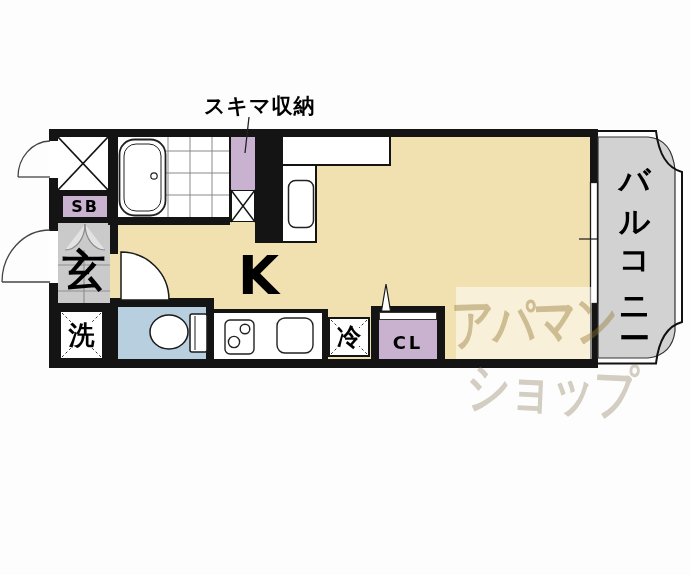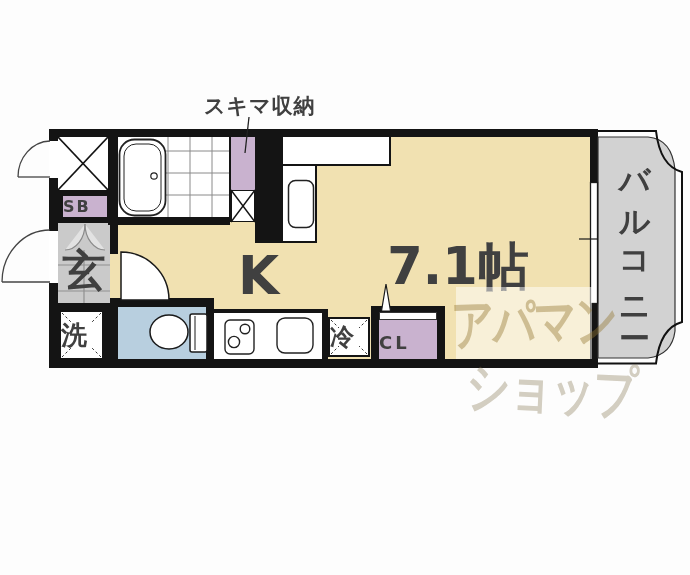--- a/index.html
+++ b/index.html
@@ -1,21 +1,21 @@
 <!DOCTYPE html>
 <html><head>
 <meta charset="utf-8">
 <style>
   html,body{margin:0;padding:0;background:#ffffff;}
   .plan{position:relative;width:690px;height:575px;background:#fdfdfd;overflow:hidden;
         font-family:"DejaVu Sans",sans-serif;}
   .abs{position:absolute;}
   .wall{position:absolute;background:#141414;}
-  .lbl{position:absolute;color:#404040;font-family:"DejaVu Sans",sans-serif;}
-  .flexc{display:flex;align-items:center;}
+  .lbl{position:absolute;color:#000000;font-family:"DejaVu Sans",sans-serif;}
+  .flexc{display:flex;align-items:center;justify-content:center;}
   svg{position:absolute;left:0;top:0;pointer-events:none;}
 </style>
 </head>
 <body>
 
 <div class="plan">
 
   <div class="abs" style="left:58px;top:137px;width:532px;height:222px;background:#f1e1b1;"></div>
 
   <div class="abs" style="left:58px;top:137px;width:50px;height:53px;background:#fff;"></div>
@@ -165,21 +165,20 @@
     <g>
       <rect x="590.5" y="182.5" width="7" height="121" fill="#fff" stroke="#1a1a1a" stroke-width="1.3"></rect>
       <line x1="579" y1="239" x2="598" y2="239" stroke="#1a1a1a" stroke-width="1.2"></line>
     </g>
 
     <line x1="249" y1="117" x2="245" y2="153" stroke="#222" stroke-width="1.3"></line>
   </svg>
 
   <div class="lbl" style="left:204px;top:92px;font-size:21px;font-weight:bold;letter-spacing:1px;">スキマ収納</div>
 
-  <div class="lbl" style="left:343px;top:233px;width:230px;text-align:center;font-size:51px;font-weight:bold;">7.1帖</div>
 
   <div class="lbl" style="left:238px;top:249px;font-size:53px;font-weight:bold;line-height:1;">K</div>
 
   <div class="lbl" style="left:60px;top:249px;width:48px;text-align:center;font-size:43px;font-weight:bold;line-height:1;">玄</div>
 
   <div class="lbl" style="left:614px;top:145px;height:230px;font-size:31px;font-weight:bold;writing-mode:vertical-rl;letter-spacing:9px;">バルコニー</div>
 
   <div class="abs" style="left:456px;top:287px;width:136px;height:72px;background:rgba(255,255,255,0.5);"></div>
   <div class="lbl" style="left:450px;top:288px;font-size:56px;font-weight:bold;white-space:nowrap;letter-spacing:-3px;
               color:rgba(148,119,50,0.42);transform:rotate(-2deg) scaleX(0.76);transform-origin:left top;">アパマン</div>

